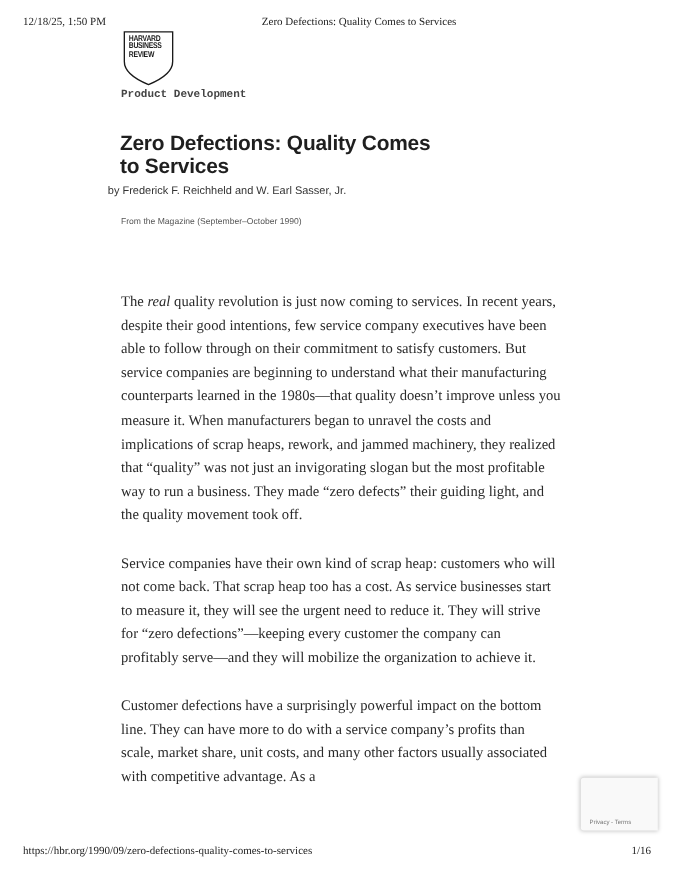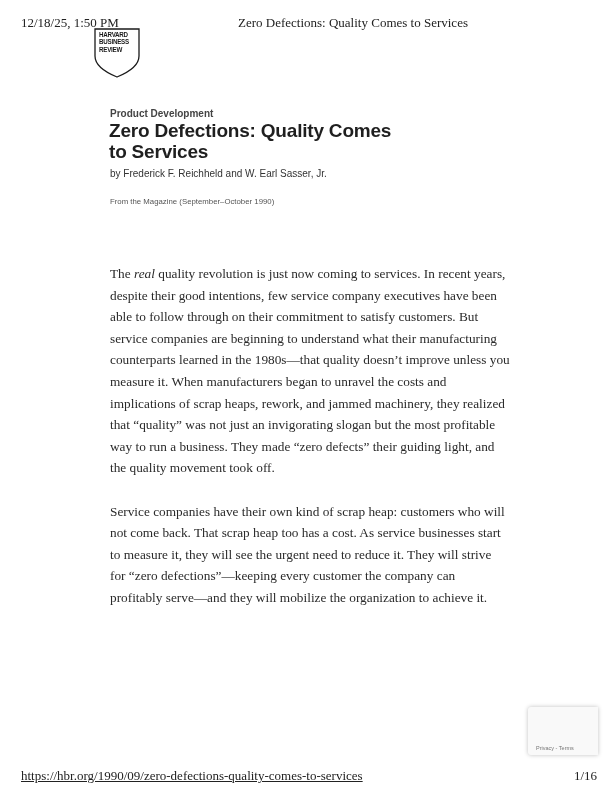--- a/index.html
+++ b/index.html
@@ -3,53 +3,53 @@
 <meta charset="utf-8">
 <style>
   html, body { margin: 0; padding: 0; }
   body {
     width: 612px; height: 792px; position: relative; overflow: hidden;
     background: #ffffff; color: #222222;
     font-family: "Liberation Serif", serif;
   }
   .print-header, .print-footer {
     position: absolute; left: 0; width: 612px;
-    font-family: "Liberation Serif", serif; font-size: 13px; color: #222;
+    font-family: "Liberation Serif", serif; font-size: 10px; color: #222;
   }
   .print-header { top: 15px; height: 12px; }
   .print-footer { top: 768px; height: 12px; }
   .ph-date { position: absolute; left: 21px; top: 0; }
   .ph-title { position: absolute; left: 238px; top: 0; }
-  .pf-url { position: absolute; left: 21px; top: 0; text-decoration: underline; }
+  .pf-url { position: absolute; left: 21px; top: 0; }
   .pf-page { position: absolute; left: 574px; top: 0; text-align: right; }
 
   .logo {
-    position: absolute; left: 94px; top: 28px; width: 46px; height: 50px;
+    position: absolute; left: 112px; top: 28px; width: 46px; height: 50px;
   }
   .logo svg { display: block; }
   .logo-text {
     position: absolute; left: 5px; top: 3px; width: 36px;
     font-family: "Liberation Sans", sans-serif; font-weight: bold;
     font-size: 7.6px; line-height: 7.4px; letter-spacing: -0.3px;
     color: #1a1a1a; transform: scaleX(0.82); transform-origin: left top;
   }
   .logo-text span { display: block; }
 
   .category {
-    position: absolute; left: 110px; top: 108px;
-    font-family: Liberation Sans, sans-serif; font-weight: bold;
+    position: absolute; left: 110px; top: 81px;
+    font-family: Liberation Mono, monospace; font-weight: bold;
     font-size: 10px; color: #444;
   }
   .headline {
     position: absolute; left: 109px; top: 120px; width: 300px; margin: 0;
     font-family: "Liberation Sans", sans-serif; font-weight: bold;
     font-size: 19px; line-height: 21px; color: #1f1f1f; letter-spacing: -0.2px;
   }
   .byline {
-    position: absolute; left: 110px; top: 168px;
+    position: absolute; left: 98px; top: 168px;
     font-family: "Liberation Sans", sans-serif; font-size: 10px; color: #333;
   }
   .magazine {
     position: absolute; left: 110px; top: 197px;
     font-family: "Liberation Sans", sans-serif; font-size: 7.8px; color: #555;
   }
   .article-body {
     position: absolute; left: 110px; top: 263px; width: 400px;
     font-family: "Liberation Serif", serif; font-size: 13.3px; line-height: 21.6px;
     color: #2a2a2a;
@@ -90,20 +90,21 @@
 
 <h1 class="headline">Zero Defections: Quality Comes to Services</h1>
 
 <div class="byline">by Frederick F. Reichheld and W. Earl Sasser, Jr.</div>
 
 <div class="magazine">From the Magazine (September–October 1990)</div>
 
 <div class="article-body">
   <p><span>The </span><em>real</em><span> quality revolution is just now coming to services. In recent years, despite their good intentions, few service company executives have been able to follow through on their commitment to satisfy customers. But service companies are beginning to understand what their manufacturing counterparts learned in the 1980s—that quality doesn’t improve unless you measure it. When manufacturers began to unravel the costs and implications of scrap heaps, rework, and jammed machinery, they realized that “quality” was not just an invigorating slogan but the most profitable way to run a business. They made “zero defects” their guiding light, and the quality movement took off.</span></p>
   <p>Service companies have their own kind of scrap heap: customers who will not come back. That scrap heap too has a cost. As service businesses start to measure it, they will see the urgent need to reduce it. They will strive for “zero defections”—keeping every customer the company can profitably serve—and they will mobilize the organization to achieve it.</p>
+  <p>Customer defections have a surprisingly powerful impact on the bottom line. They can have more to do with a service company’s profits than scale, market share, unit costs, and many other factors usually associated with competitive advantage. As a</p>
 </div>
 
 <div class="recaptcha-badge">
   <span class="recaptcha-links">Privacy - Terms</span>
 </div>
 
 <div class="print-footer">
   <span class="pf-url">https://hbr.org/1990/09/zero-defections-quality-comes-to-services</span>
   <span class="pf-page">1/16</span>
 </div>

